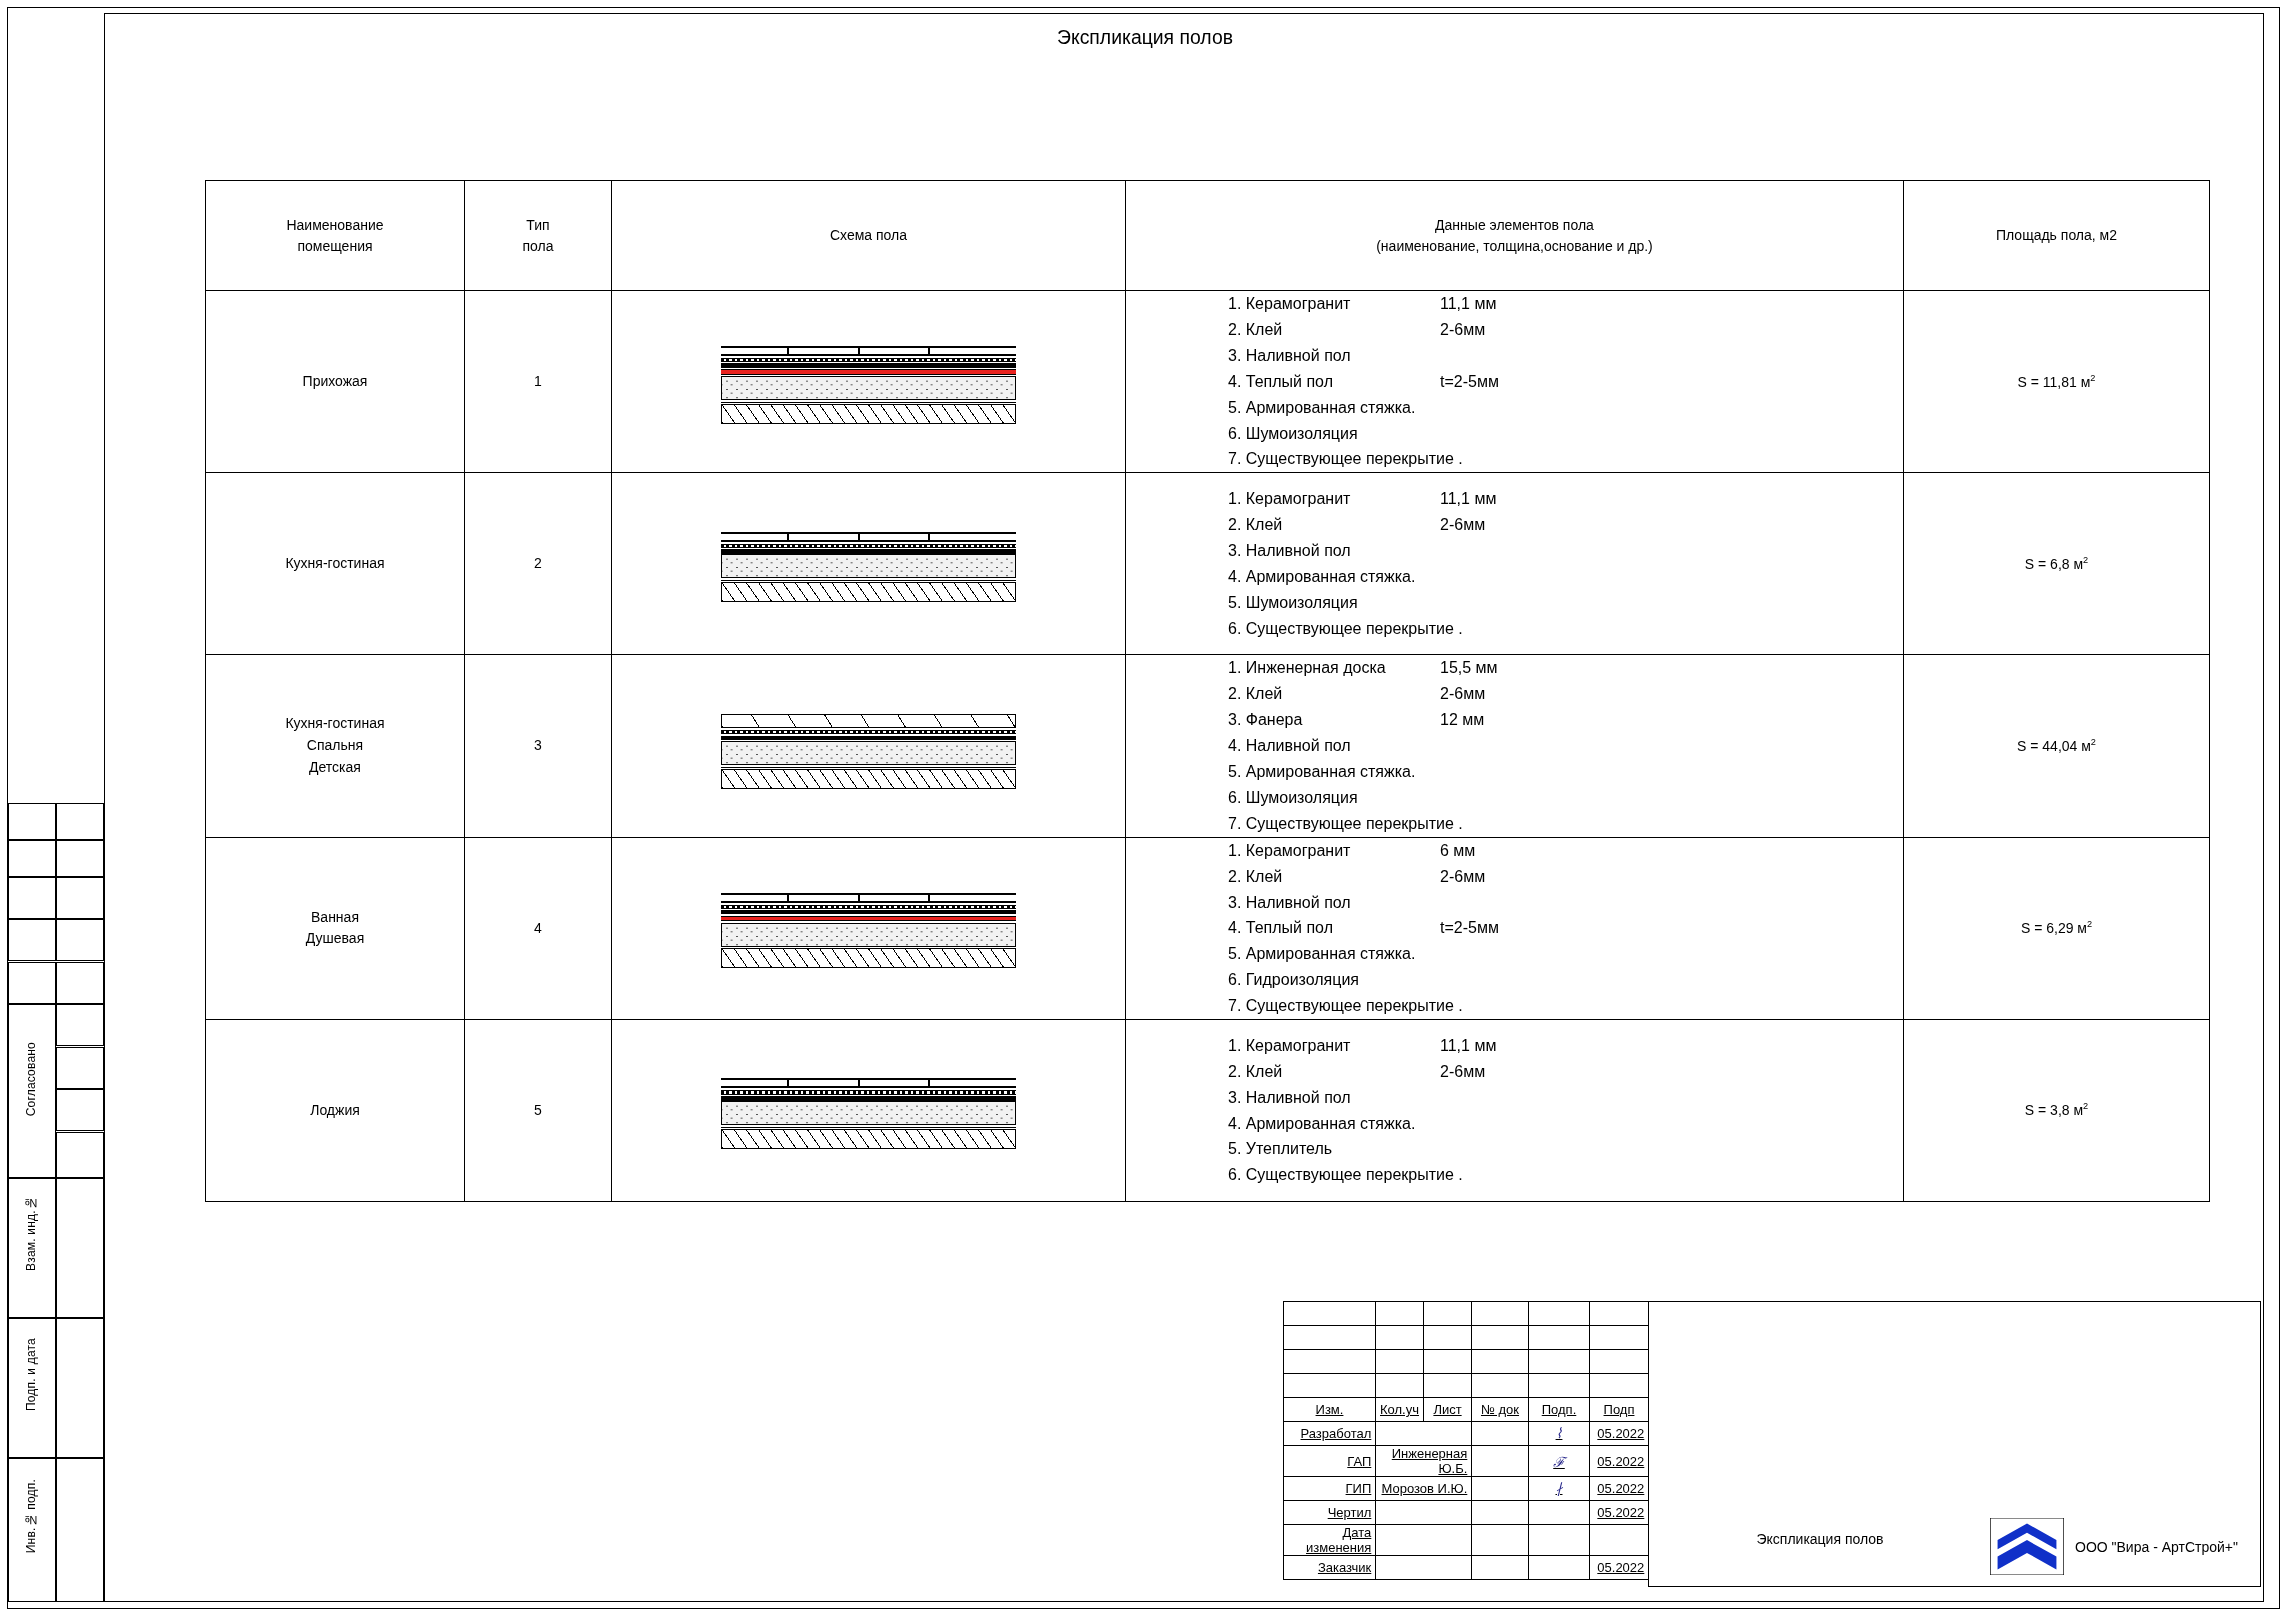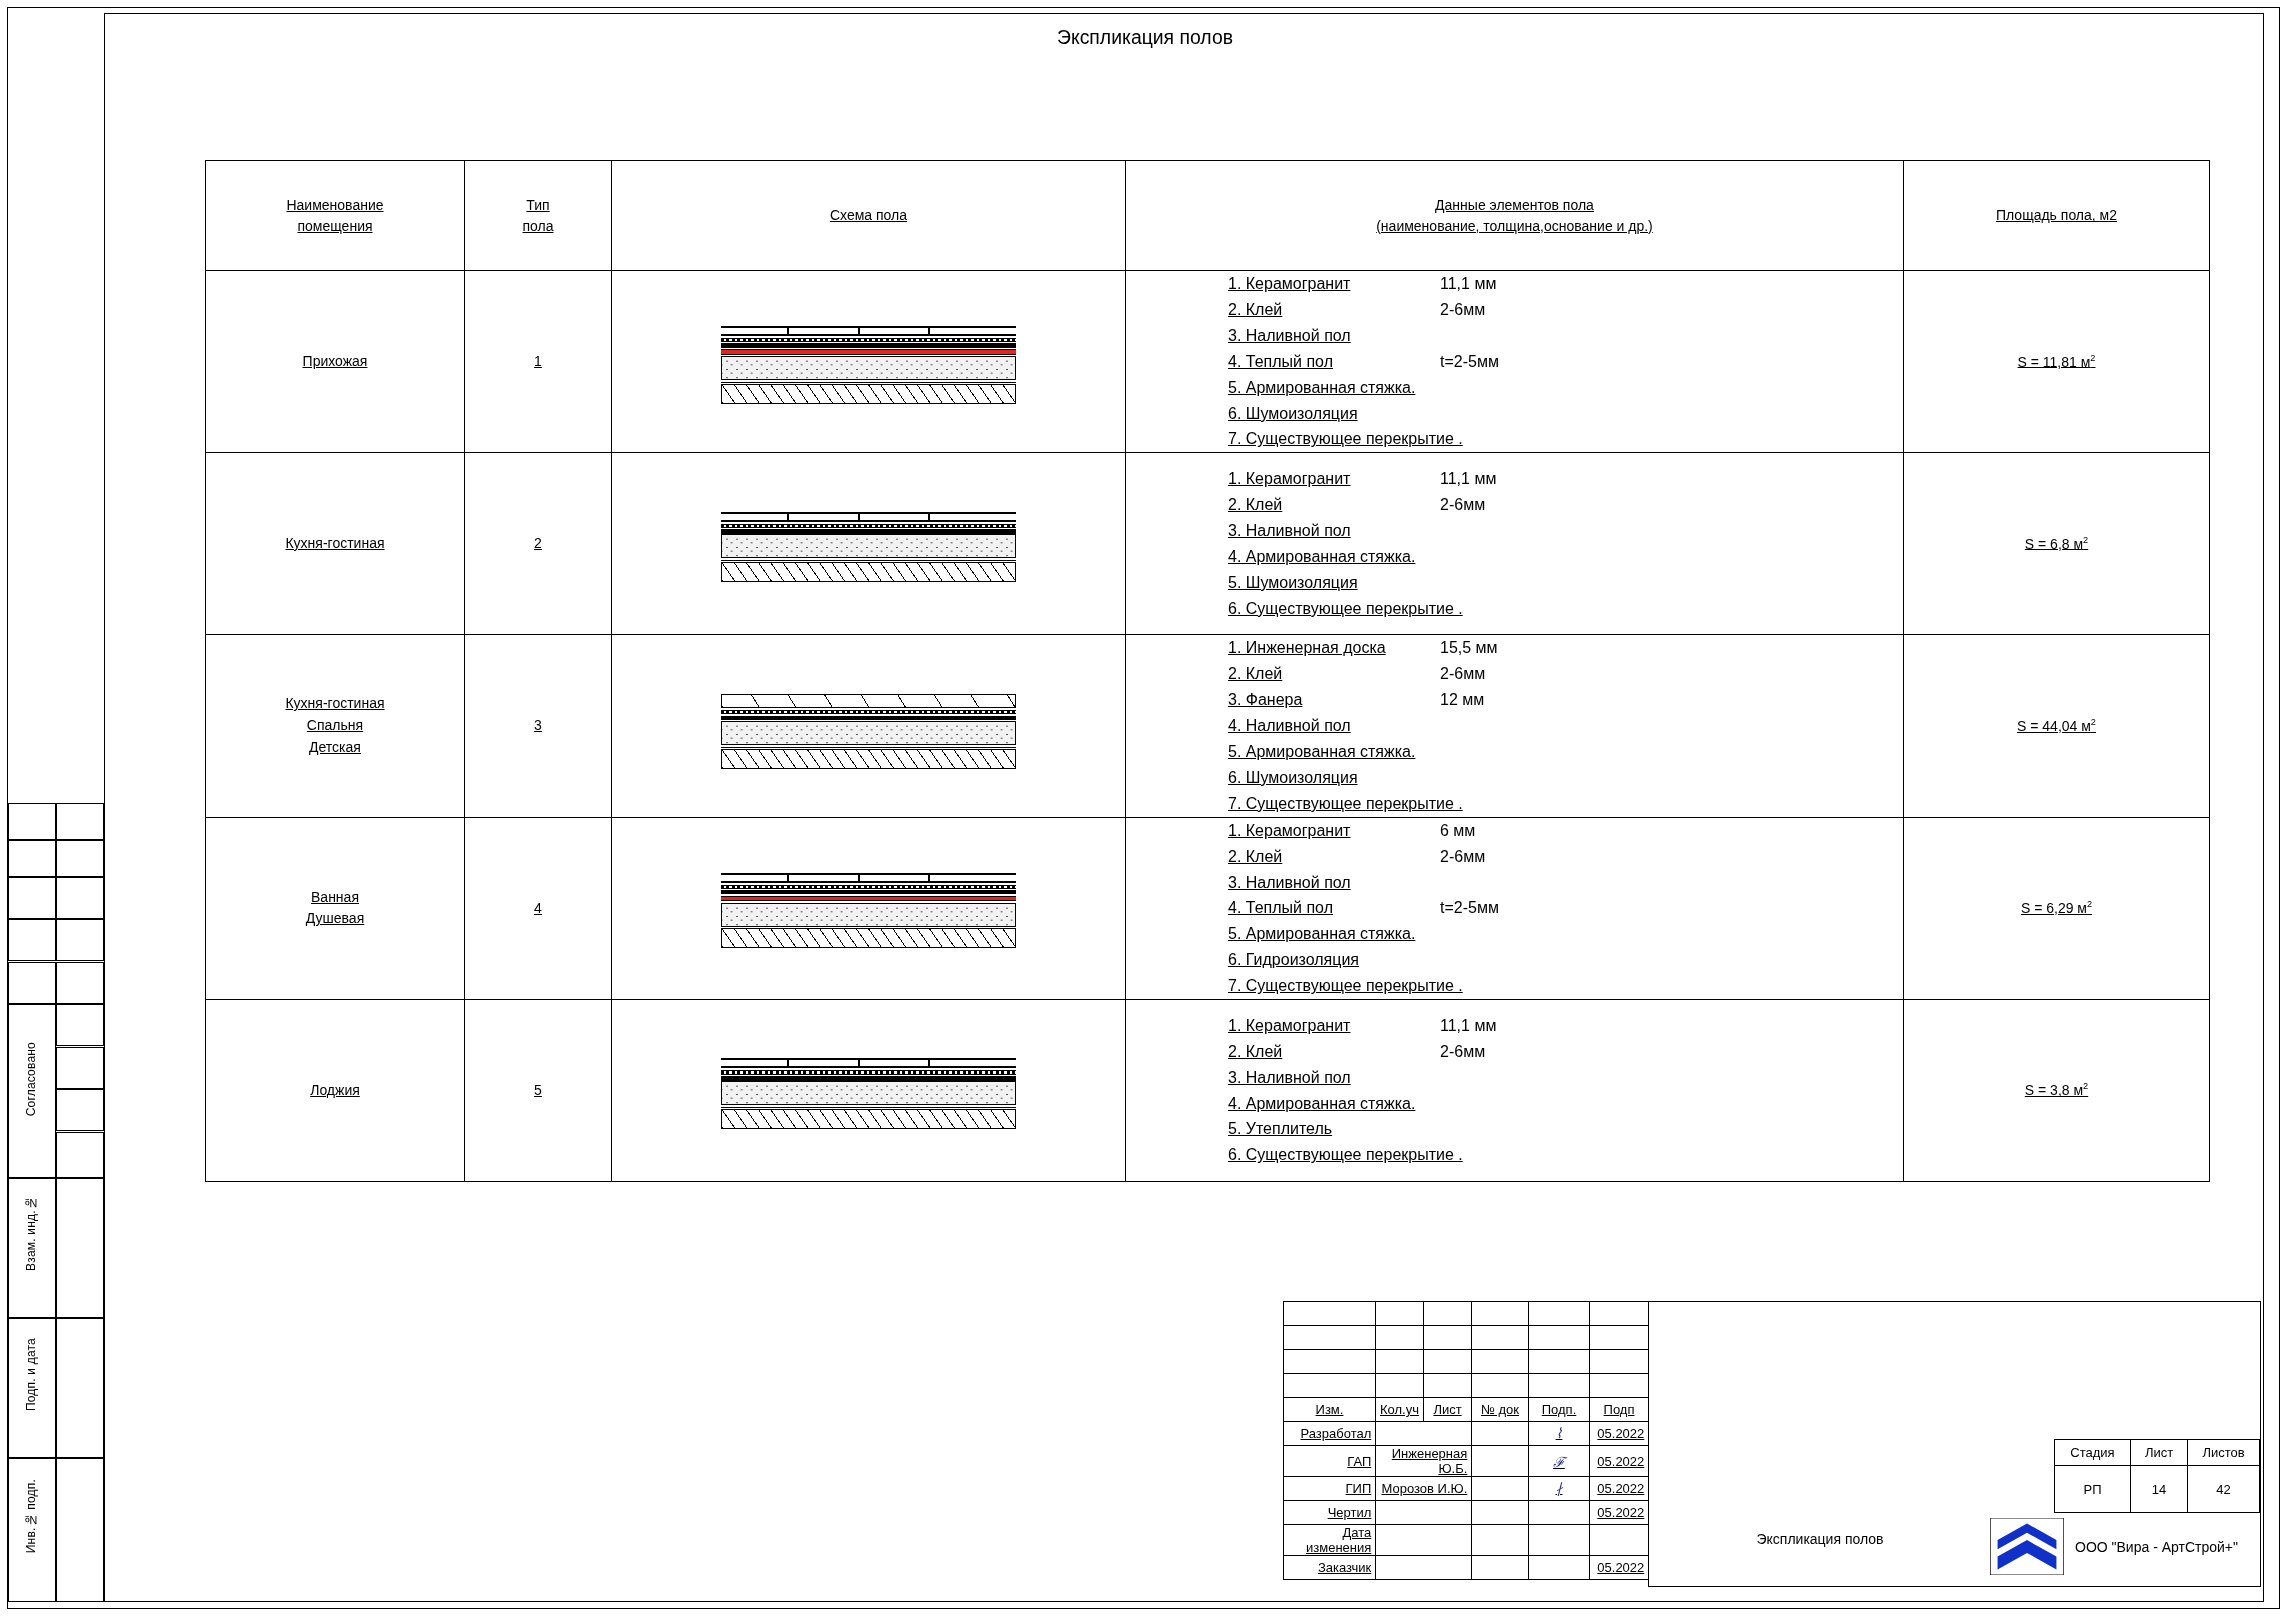--- a/index.html
+++ b/index.html
@@ -61,24 +61,23 @@
     top: 26px;
     width: 2290px;
     text-align: center;
     font-size: 19.4px;
   }
 
   
   #floors-table {
     position: absolute;
     left: 205px;
-    top: 160px;
+    top: 180px;
     border-collapse: collapse;
     table-layout: fixed;
-    text-decoration: underline;
   }
   #floors-table td, #floors-table th {
     border: 0.9px solid #000;
     vertical-align: middle;
     font-weight: normal;
     font-size: 14px;
     padding: 0;
   }
   #floors-table thead td {
     height: 109px;
@@ -558,39 +557,20 @@
         <td class="sg-left">Заказчик</td>
         <td colspan="2" class="sg-left"></td>
         <td></td>
         <td></td>
         <td class="sg-left">05.2022</td>
       </tr>
     </tbody>
   </table>
 
   <div id="stamp-right">
-    <table id="stamp-sheetinfo">
-      <colgroup>
-          <col style="width:76px">
-          <col style="width:57px">
-          <col style="width:72px">
-        </colgroup>
-      <tbody>
-        <tr>
-          <td>Стадия</td>
-          <td>Лист</td>
-          <td>Листов</td>
-        </tr>
-        <tr>
-          <td style="height:46px">РП</td>
-          <td style="height:46px">14</td>
-          <td style="height:46px">42</td>
-        </tr>
-      </tbody>
-    </table>
 
     <div id="stamp-docname">Экспликация полов</div>
 
     <div id="company-block">
       <svg class="logo-svg" width="74" height="57" viewBox="0 0 80 62">
         <rect x="0" y="0" width="80" height="62" fill="#ffffff" stroke="#000" stroke-width="1"></rect>
         <polygon points="8,24 40,6 72,24 72,34 40,16 8,34" fill="#1030c8"></polygon>
         <polygon points="8,42 40,24 72,42 72,56 40,38 8,56" fill="#1030c8"></polygon>
       </svg>
       <div id="company-name">ООО "Вира - АртСтрой+"</div>

